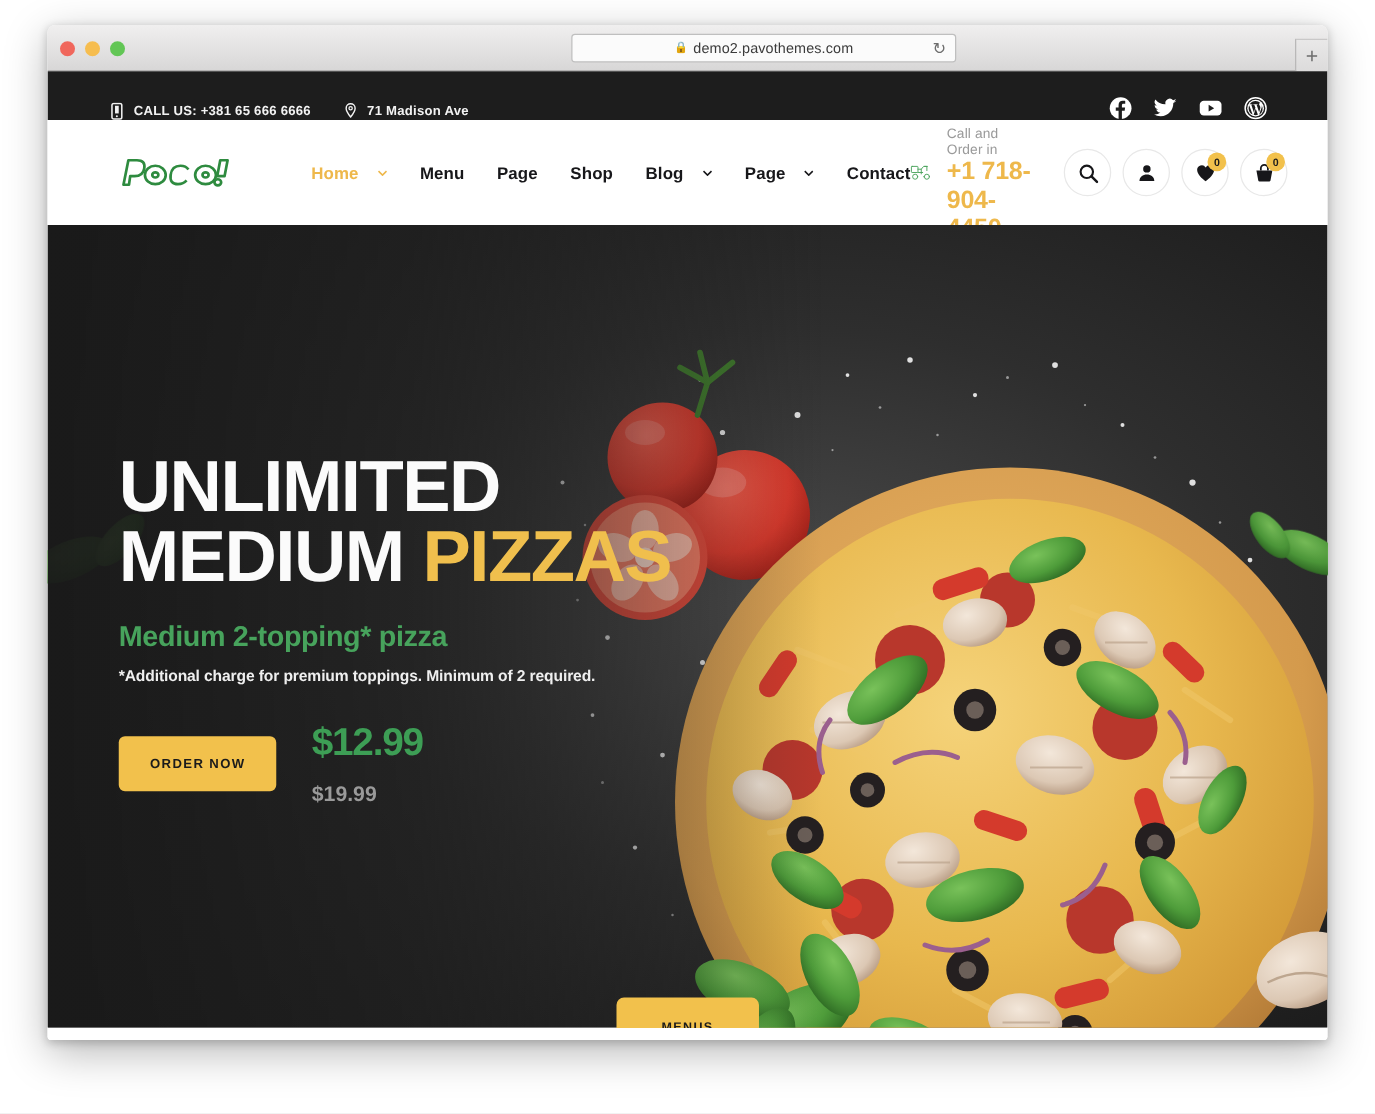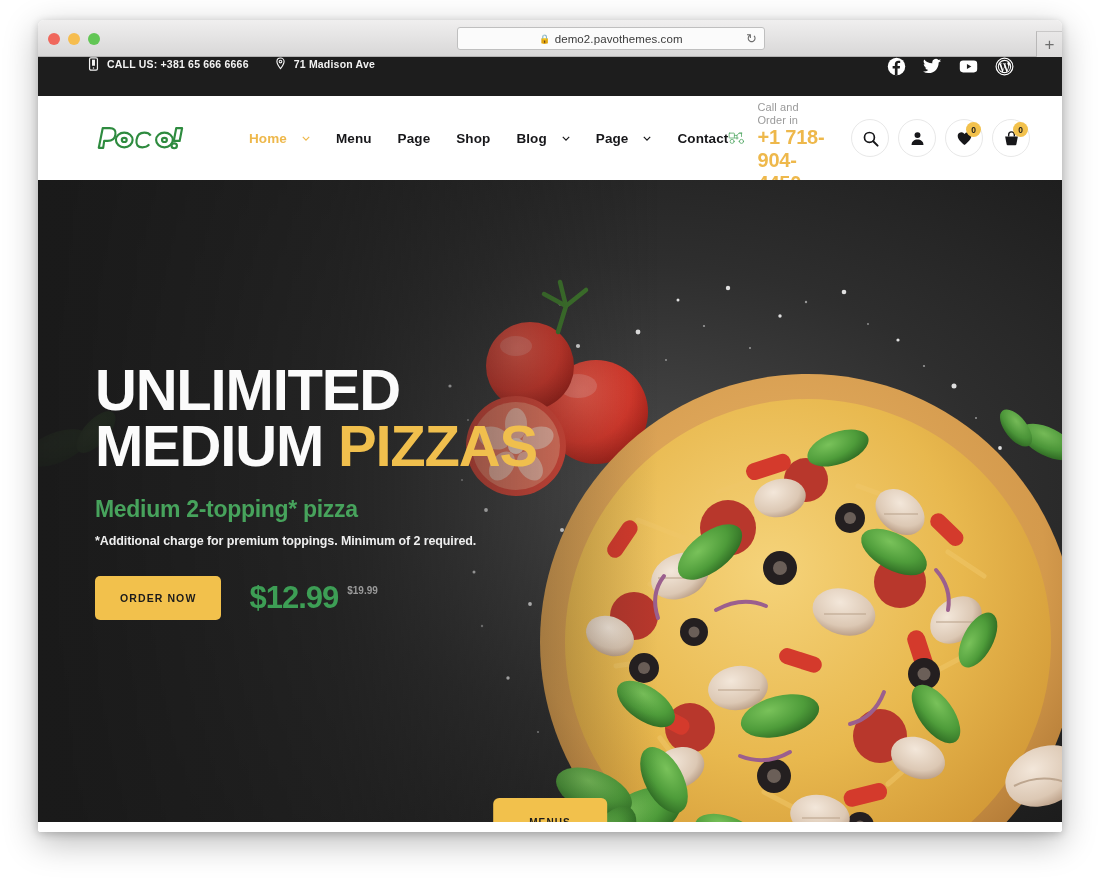--- a/index.html
+++ b/index.html
@@ -58,21 +58,21 @@
     color: #6e6e6e; font-size: 17px; font-weight: 300;
     display: flex; align-items: center; justify-content: center;
   }
 
   
   #viewport { position: relative; width: 1024px; height: 775px; background: #fff; }
 
   
   #topbar {
     height: 39px; background: #1d1d1d;
-    display: flex; align-items: flex-start;
+    display: flex; align-items: flex-end;
     padding: 0 48px 0 50px;
   }
   .topbar-left { display: flex; align-items: center; gap: 26px; }
   .tb-item { display: flex; align-items: center; gap: 8px; }
   .tb-item span.label {
     color: #f2f2f2; font-size: 10.5px; font-weight: 700; letter-spacing: .2px;
   }
   .tb-icon { width: 11px; height: 14px; display: block; }
   .topbar-right { margin-left: auto; display: flex; align-items: center; gap: 17px; }
   .soc { width: 19px; height: 19px; display: block; }
@@ -139,22 +139,22 @@
     margin-top: 11px;
     font-size: 12.5px; font-weight: 700; color: #efefef; letter-spacing: -.1px;
   }
   #hero-cta { margin-top: 28px; display: flex; align-items: center; gap: 28px; }
   #order-now {
     background: #f2c14c; color: #1b1b1b;
     font-size: 10.5px; font-weight: 800; letter-spacing: 1.1px;
     padding: 16px 25px; border: none; border-radius: 5px;
   }
   .price-new { font-size: 31px; font-weight: 800; color: #3d9e55; letter-spacing: -1px; }
-  .price-old { font-size: 10px; font-weight: 700; color: #9a9a9a; align-self: flex-start; margin-top: 5px;}
-  .price-wrap { display: flex; align-items: flex-end; gap: 9px; }
+  .price-old { font-size: 17px; font-weight: 700; color: #9a9a9a; align-self: flex-start; margin-top: 5px;}
+  .price-wrap { display: flex; align-items: flex-end; gap: 9px; flex-direction: column; }
 
   #menus-btn {
     position: absolute; left: 50%; transform: translateX(-50%);
     bottom: -25px; z-index: 20;
     background: #f2c14c; color: #1b1b1b;
     font-size: 10px; font-weight: 800; letter-spacing: 1.1px;
     padding: 19px 36px; border: none; border-radius: 6px;
   }
   #below-hero { height: 49px; background: #fff; }
 </style>

